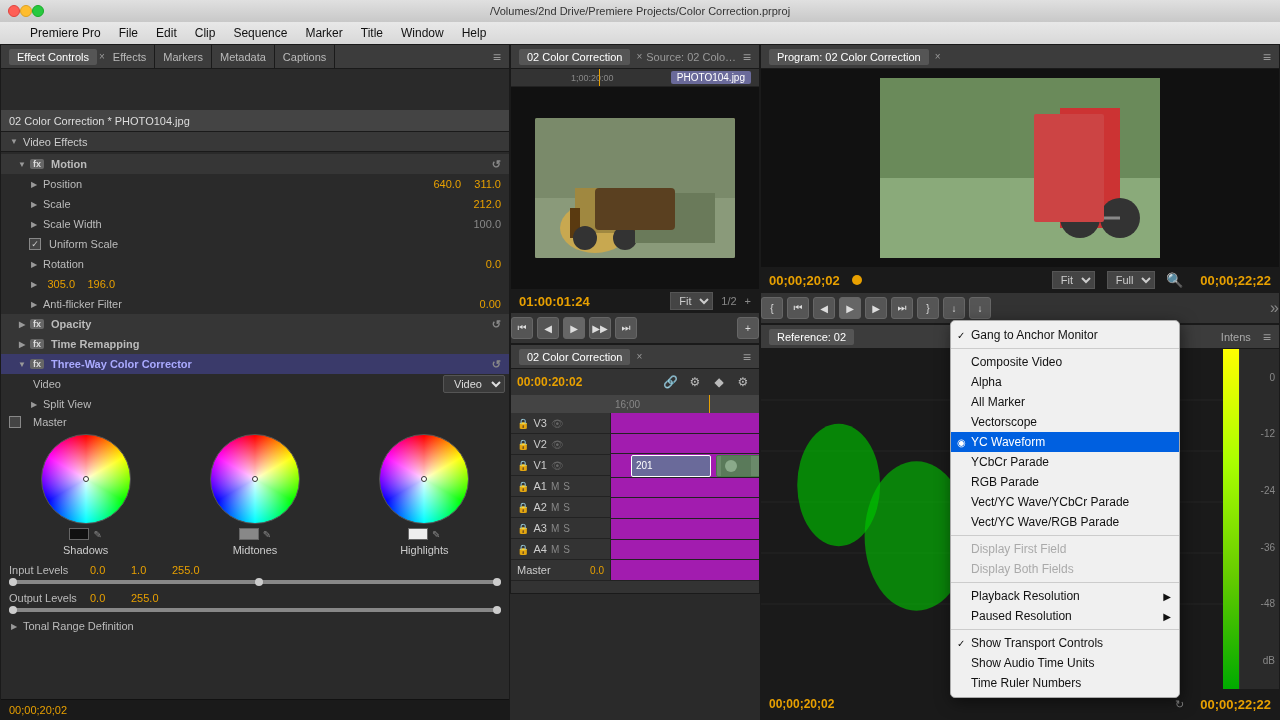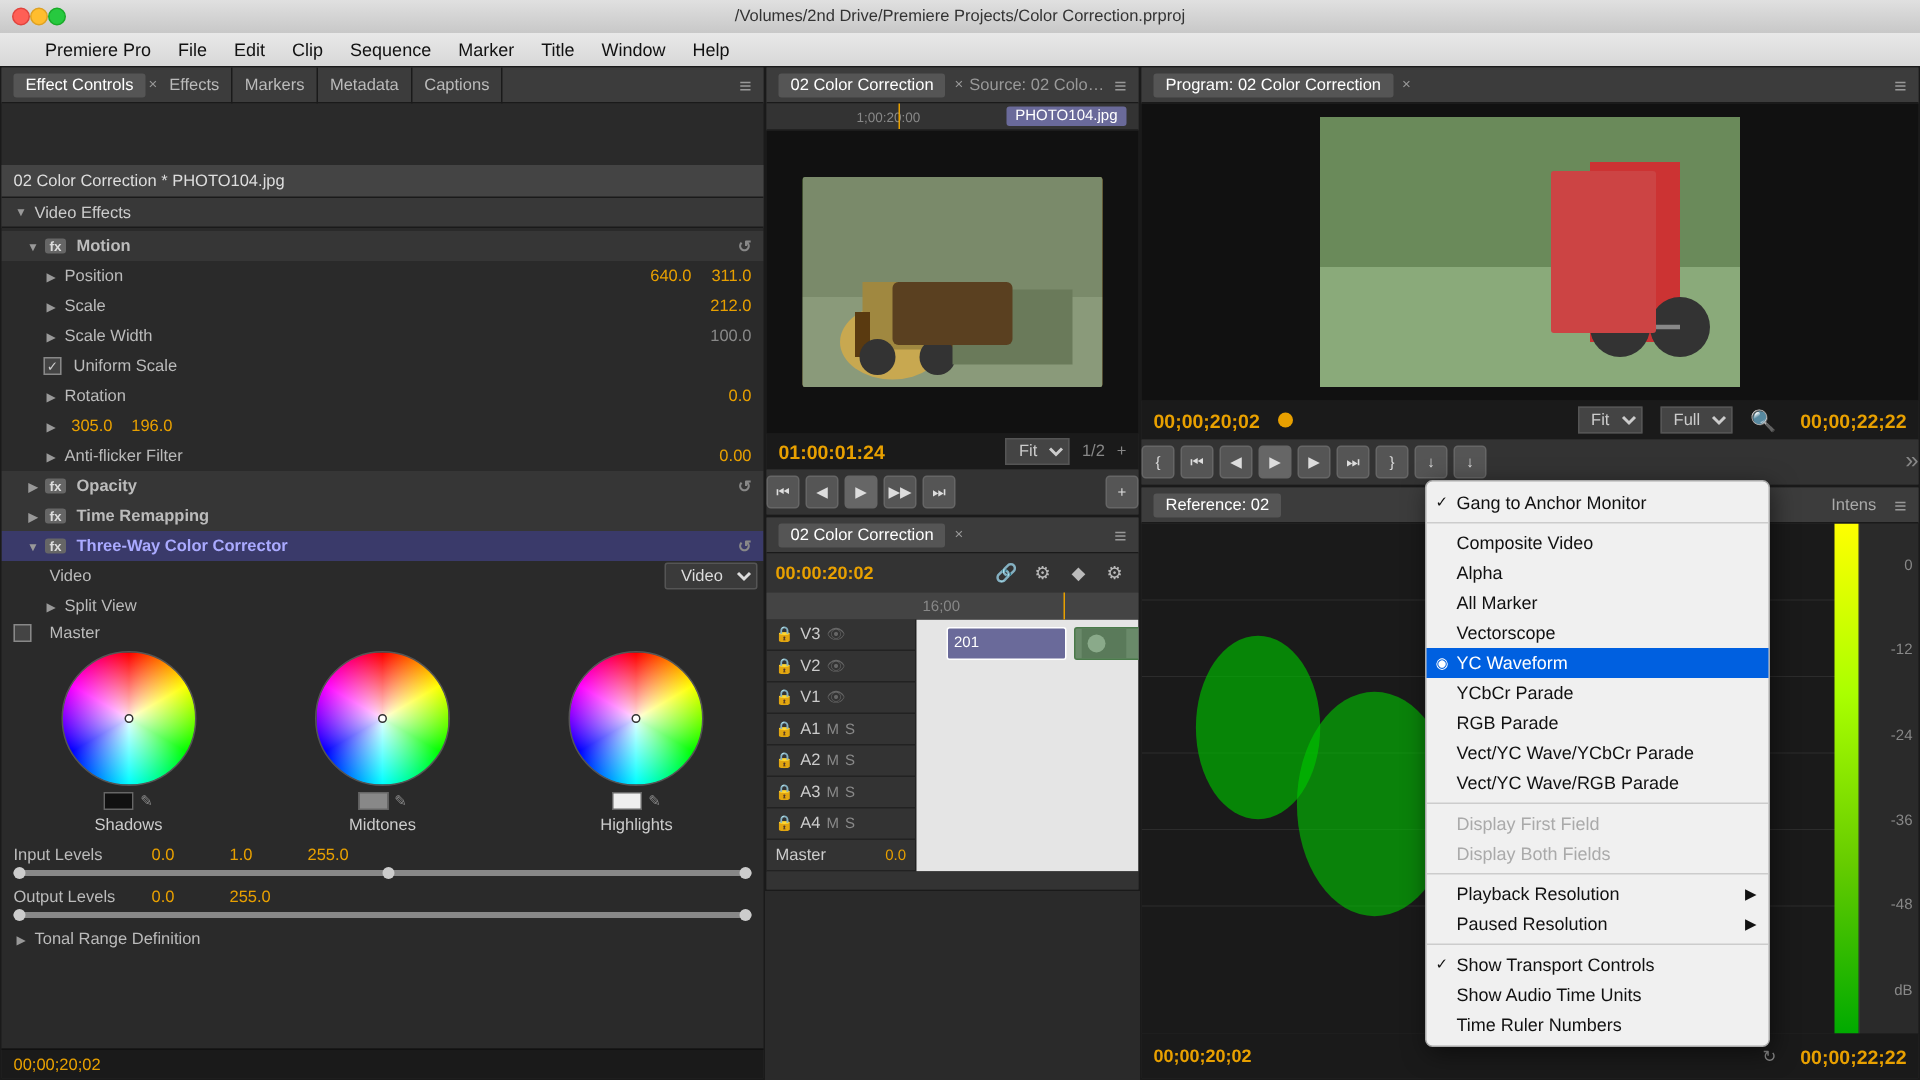--- a/index.html
+++ b/index.html
@@ -269,21 +269,21 @@
       border: 1px solid #666;
     }
 
     .levels-section {
       padding: 4px 8px;
     }
 
     .levels-row {
       display: flex;
       align-items: flex-end;
-      gap: 12px;
+      gap: 1px;
       margin-bottom: 4px;
     }
 
     .levels-label {
       font-size: 11px;
       color: #bbb;
       width: 80px;
     }
 
     .levels-value {
@@ -552,22 +552,22 @@
     }
 
     .track-icon {
       font-size: 10px;
       color: #888;
     }
 
     .track-content-area {
       flex: 1;
       display: flex;
-      flex-direction: row;
-      background: #e5e5e5;
+      flex-direction: column;
+      background: #a21caf;
     }
 
     .track-row {
       height: 28px;
       border-bottom: 1px solid #222;
       display: flex;
       align-items: center;
       position: relative;
     }
 

